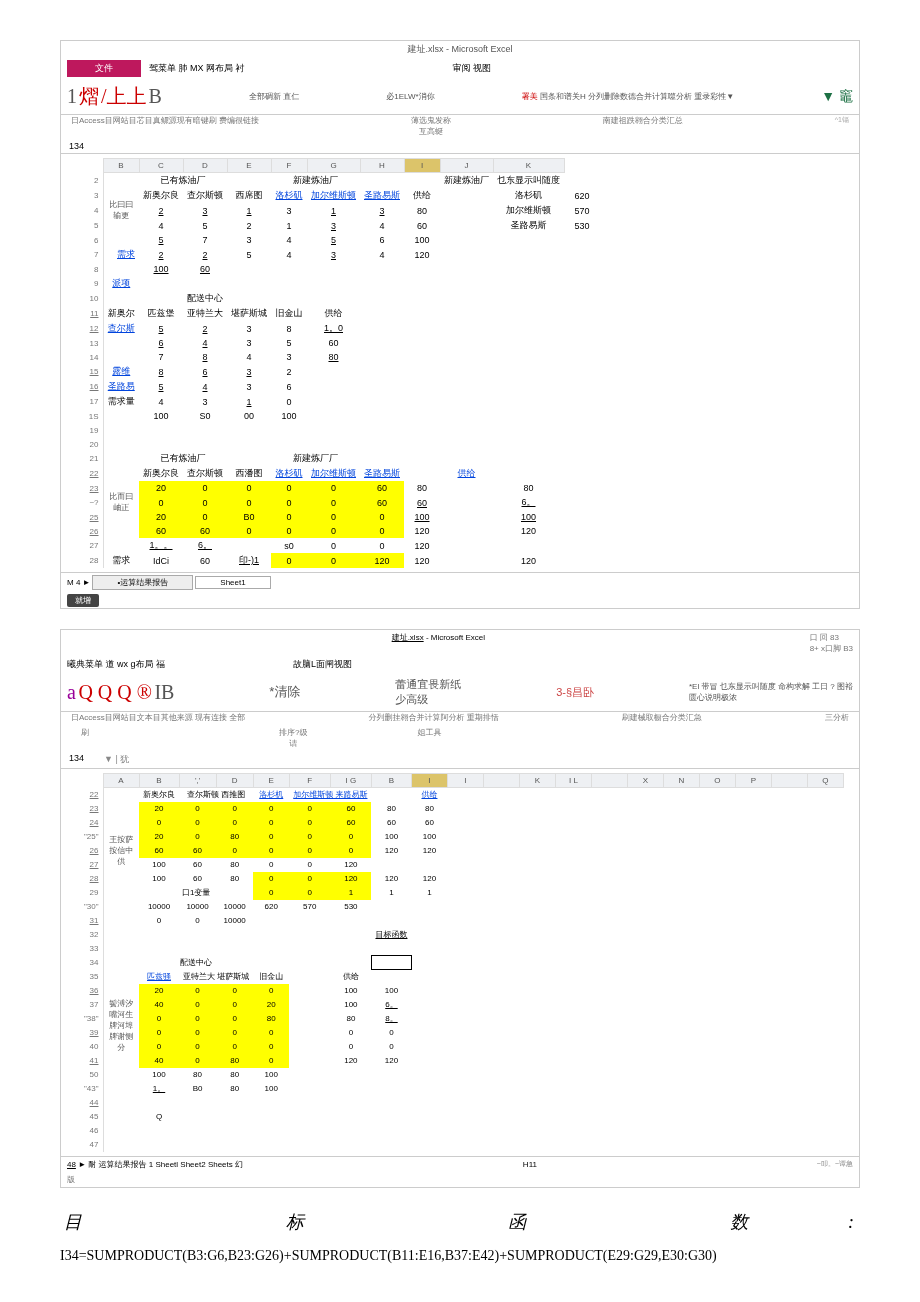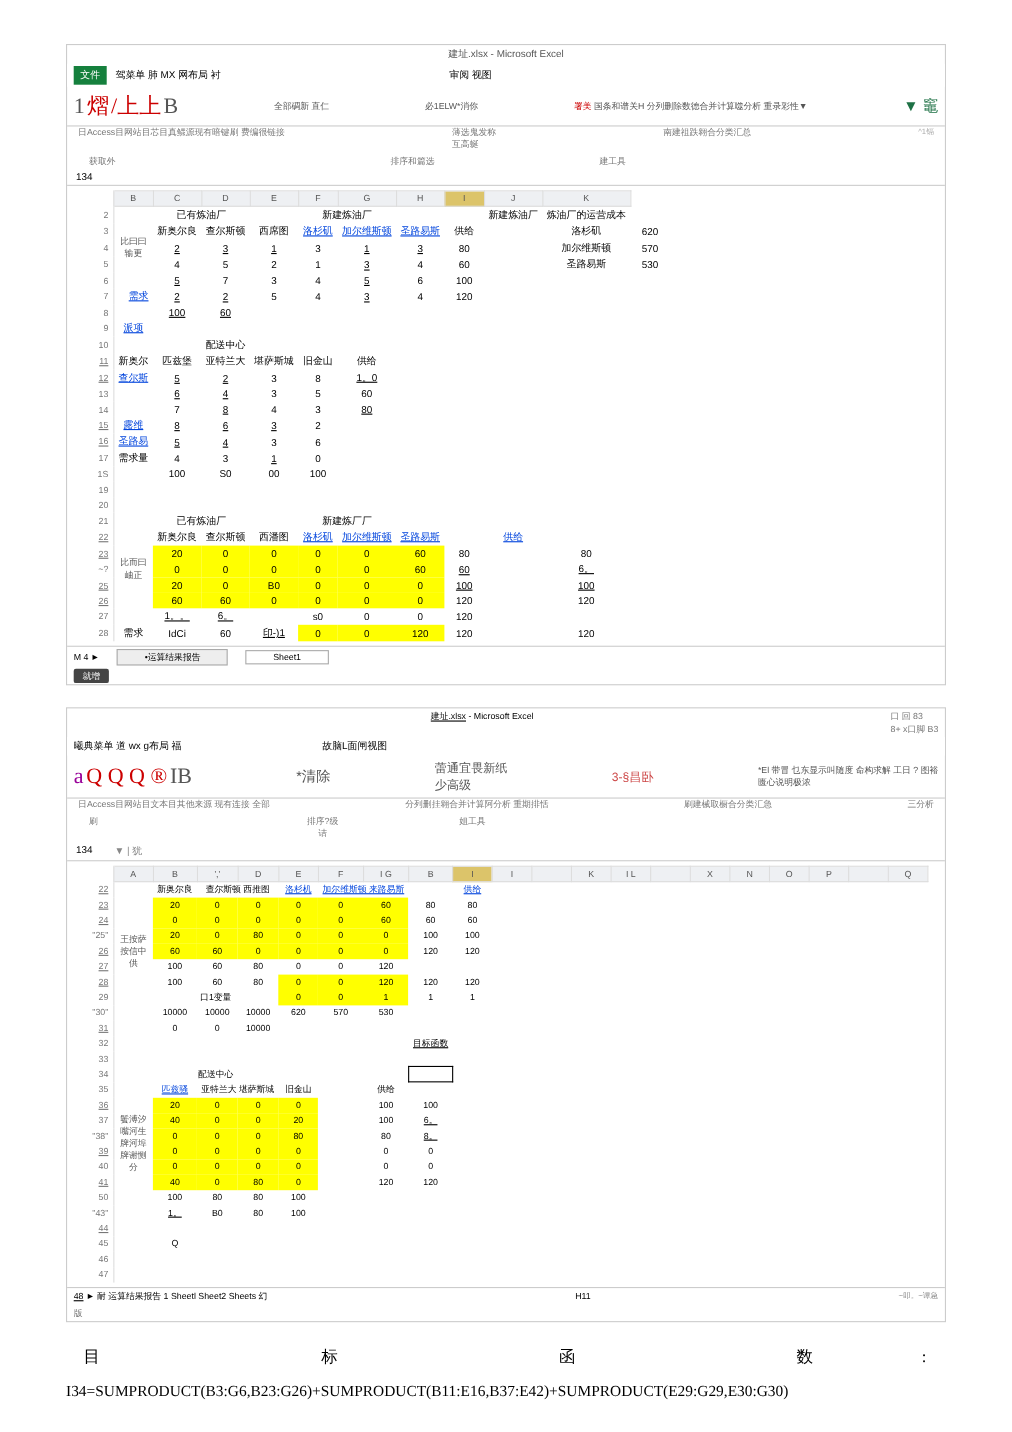--- a/index.html
+++ b/index.html
@@ -1,40 +1,40 @@
 <!DOCTYPE html>
 <html><head>
 <meta charset="utf-8">
 <style>
 * { box-sizing: border-box; margin: 0; padding: 0; }
 body { font-family: "Microsoft YaHei", SimSun, sans-serif; font-size: 10px; background: #fff; color: #000; }
 .page { width: 920px; margin: 0 auto; padding: 40px 60px; }
 .excel-window { border: 1px solid #ccc; margin-bottom: 20px; background: #fff; }
 .title-bar { text-align: center; font-size: 9px; color: #555; padding: 2px; }
 .ribbon-tabs { display: flex; gap: 8px; font-size: 9px; padding: 2px 6px; background: #fff; align-items: center; }
-.tab-file { background: #15803d; color: #fff; padding: 2px 6px; }
+.tab-file { background: #be185d; color: #fff; padding: 2px 28px; }
 .ribbon-area { display: flex; align-items: center; padding: 4px 6px; border-bottom: 1px solid #ccc; justify-content: space-between; font-size: 9px; color: #555; }
 .big-text { font-size: 20px; font-family: "Times New Roman", serif; }
 .red-text { color: #c00; }
 .purple-text { color: #909; }
 .ribbon-groups { display: flex; gap: 30px; font-size: 8px; color: #777; padding: 2px 20px; }
 .cell-ref { padding: 2px 8px; font-size: 9px; border-bottom: 1px solid #ccc; }
 .sheet { font-size: 9px; border-collapse: collapse; margin: 4px 6px; }
 .sheet td, .sheet th { padding: 1px 4px; text-align: center; min-width: 36px; height: 14px; font-weight: normal; }
 .sheet .rownum { color: #777; font-size: 8px; text-align: right; width: 20px; border-right: 1px solid #ddd; }
 .sheet .colhdr { background: #eef0f3; color: #555; font-size: 8px; border: 1px solid #ddd; }
 .sheet .hilite { background: #dcc46a; }
 .underline { text-decoration: underline; }
 .link { color: #04d; text-decoration: underline; }
 .yellow { background: #ffff00; }
-.sheet-tabs { display: flex; gap: 16px; font-size: 8px; padding: 2px 6px; border-top: 1px solid #ccc; align-items: center; }
+.sheet-tabs { display: flex; gap: 2px; font-size: 8px; padding: 2px 6px; border-top: 1px solid #ccc; align-items: center; }
 .sheet-tab { border: 1px solid #aaa; padding: 1px 24px; background: #eee; }
 .sheet-tab.active { background: #fff; }
 .navbtn { background: #444; color: #fff; padding: 2px 8px; border-radius: 2px; font-size: 8px; }
-.body-text { font-family: SimSun, serif; font-size: 15px; margin: 12px 16px; line-height: 1.6; letter-spacing: 2px; }
+.body-text { font-family: SimSun, serif; font-size: 18px; margin: 12px 4px; line-height: 1.6; letter-spacing: 2px; font-style: italic; }
 .formula-text { font-family: "Times New Roman", serif; font-size: 14px; margin-bottom: 8px; }
 .justify { text-align: justify; text-align-last: justify; }
 .side-label { width: 16px; font-size: 8px; color: #555; padding-top: 2px; }
 </style>
 </head>
 <body>
 
 <div class="page">
 
 <div class="excel-window">
@@ -59,29 +59,24 @@
     </div>
     <div style="font-size:8px;color:#555">必1ELW*消你</div>
     <div style="font-size:8px;color:#555">
       <span class="red-text">署美</span>
       <span>国条和谱关H 分列删除数德合并计算噬分析 重录彩性▼</span>
     </div>
     <div style="color:#1e7145;font-size:14px">▼ 竈</div>
   </div>
   <div style="display:flex;justify-content:space-between;font-size:8px;color:#777;padding:0 10px 2px">
     <span>日Access目网站目芯目真鳏源现有暗键刷 费编很链接</span>
-    <span style="white-space:pre-line;">薄选鬼发称
+    <span style="white-space:pre-line;text-align:center">薄选鬼发称
 互高蜒</span>
     <span>南建祖跌翱合分类汇总</span>
     <span style="font-size:7px;color:#aaa">^1镉</span>
-  </div>
-  <div class="ribbon-groups">
-    <span>获取外</span>
-    <span style="margin-left:220px">排序和篇选</span>
-    <span style="margin-left:120px">建工具</span>
   </div>
 
   <div class="cell-ref">134</div>
 
   <table class="sheet">
     <tbody>
           <tr>
       <td class="rownum"></td>
       <td class="colhdr">B</td>
       <td class="colhdr">C</td>
@@ -96,21 +91,21 @@
     </tr>
     <tr>
             <td class="rownum">2</td>
       <td rowspan="5" class="side-label">比曰曰输更</td>
       <td colspan="2" style="text-align:center">已有炼油厂</td>
       <td></td>
       <td colspan="2">新建炼油厂</td>
       <td></td>
             <td></td>
       <td>新建炼油厂</td>
-      <td>炼油厂的运营成本</td>
+      <td>乜东显示叫随度</td>
     </tr>
     <tr>
             <td class="rownum">3</td>
       <td>新奥尔良</td>
       <td>查尔斯顿</td>
       <td>西席图</td>
       <td class="link">洛杉矶</td>
       <td class="link">加尔维斯顿</td>
       <td class="link">圣路易斯</td>
       <td>供给</td>

